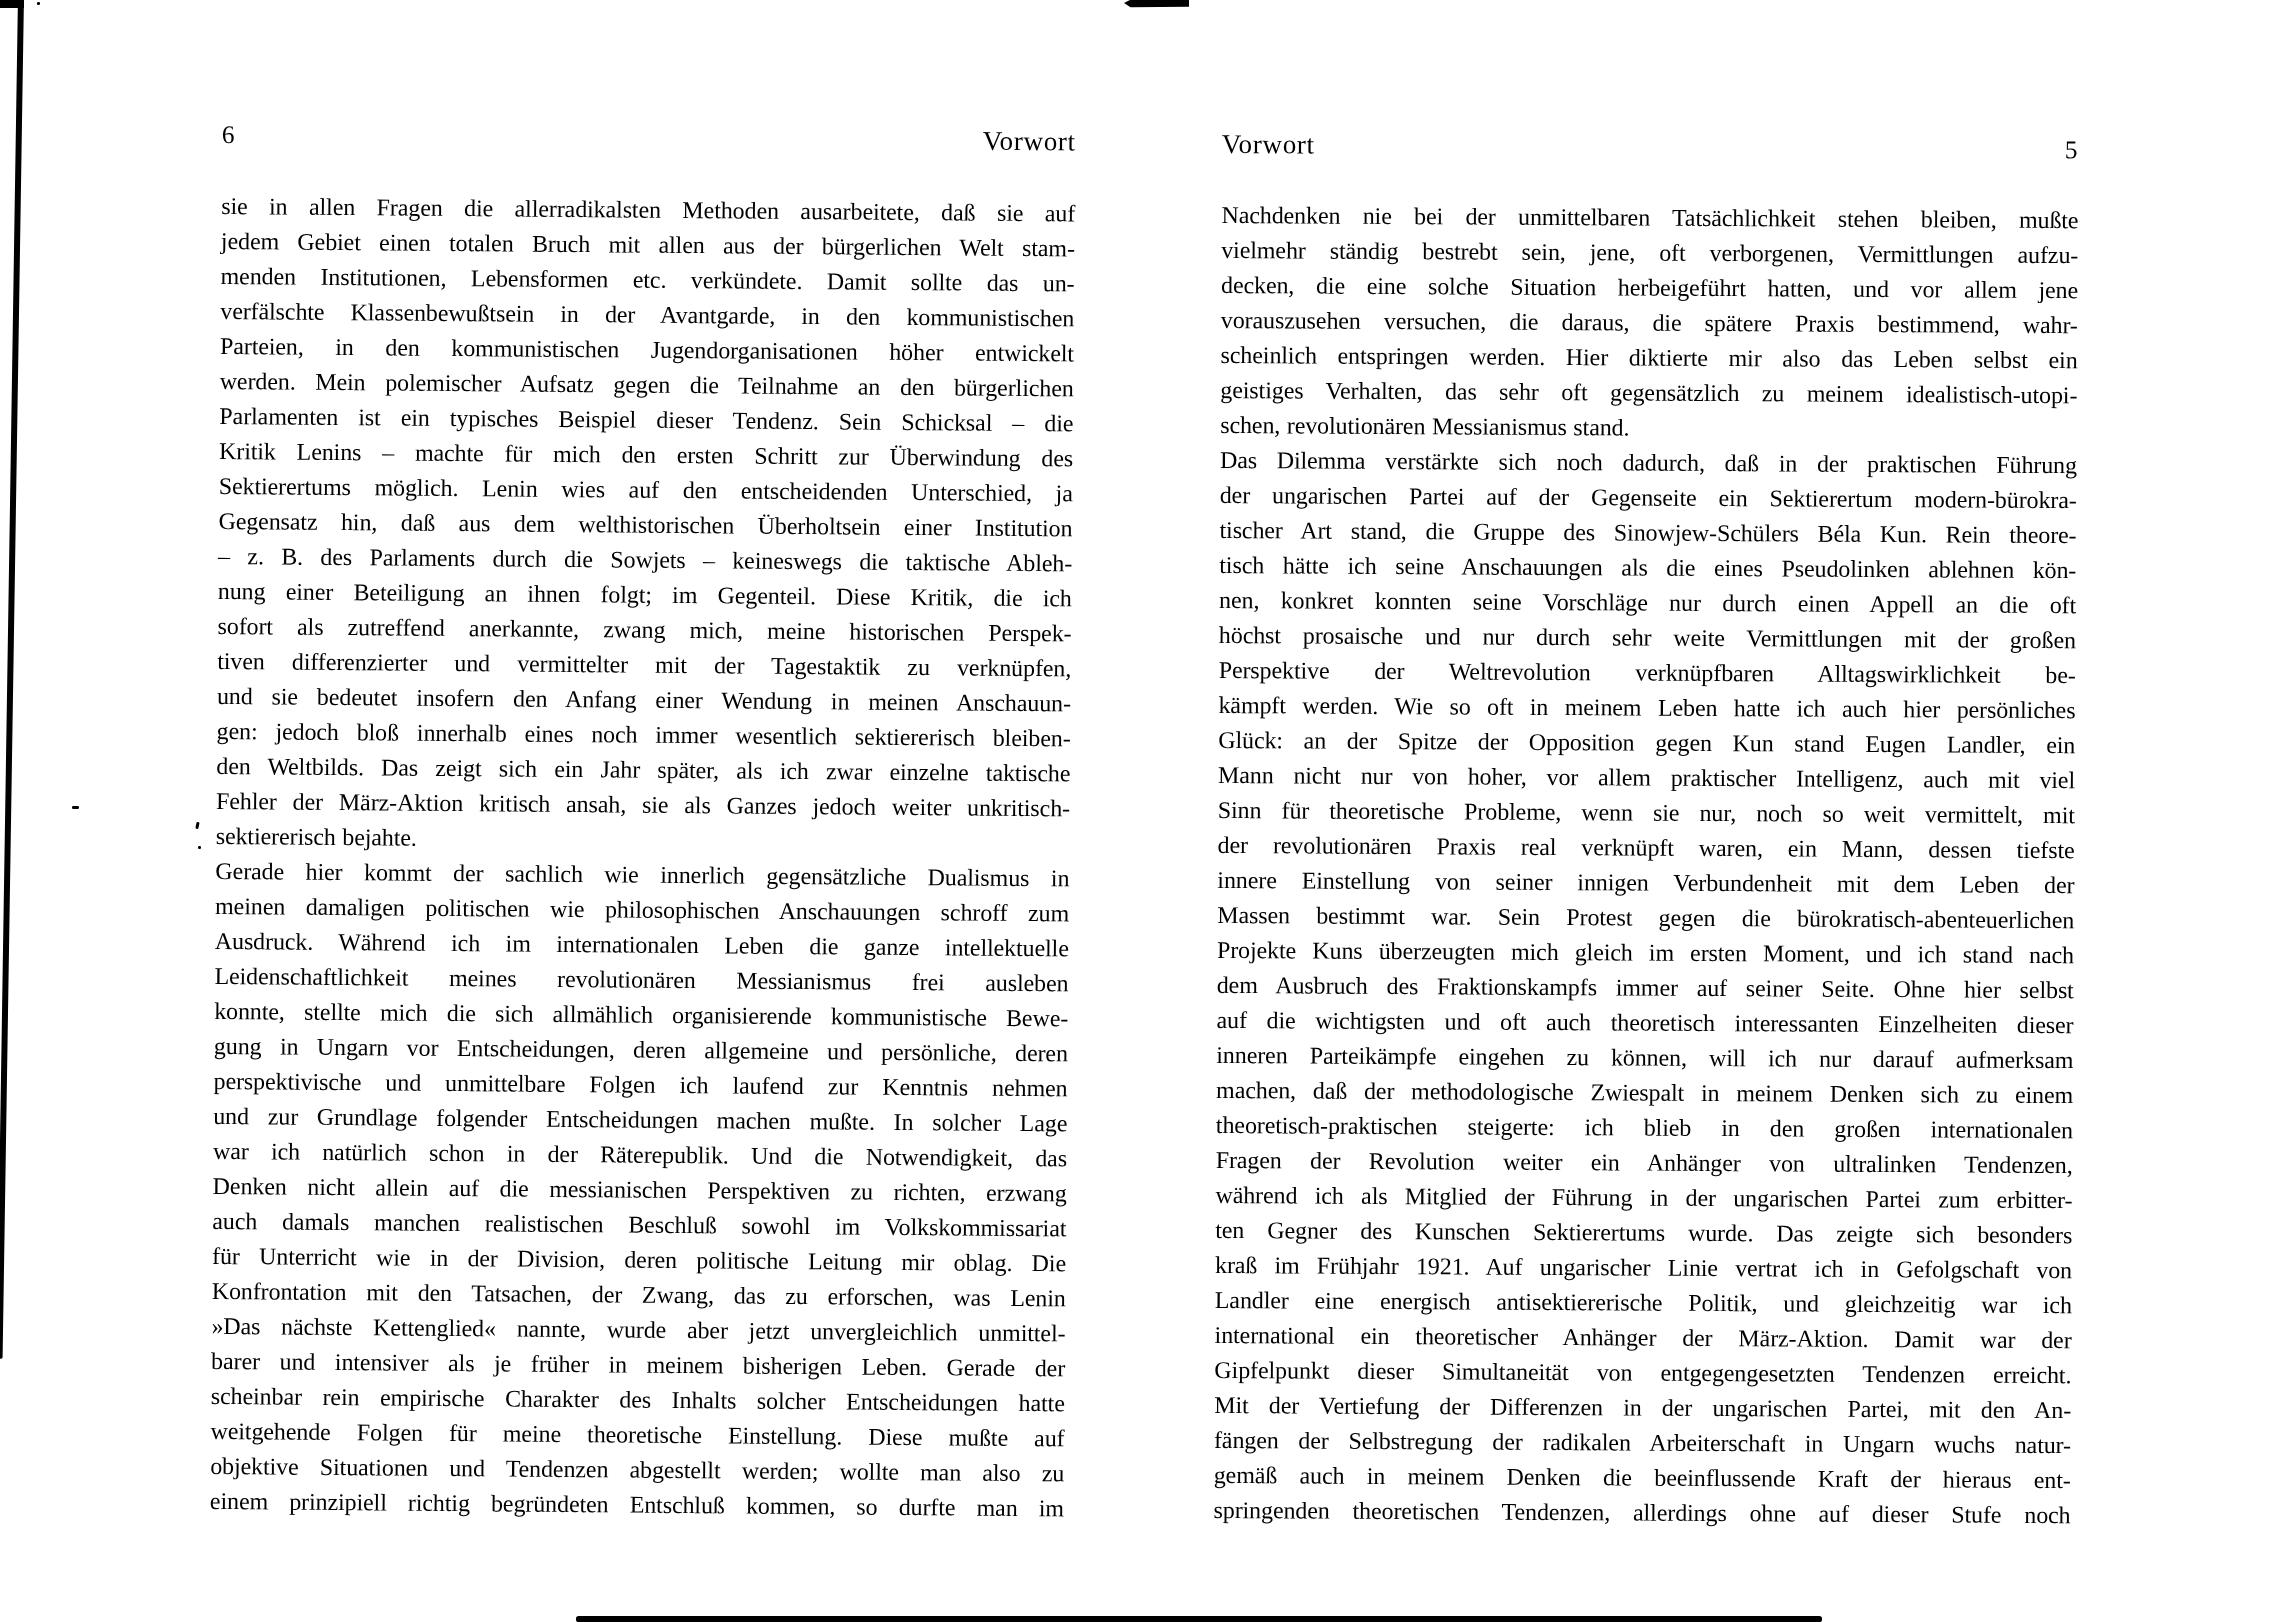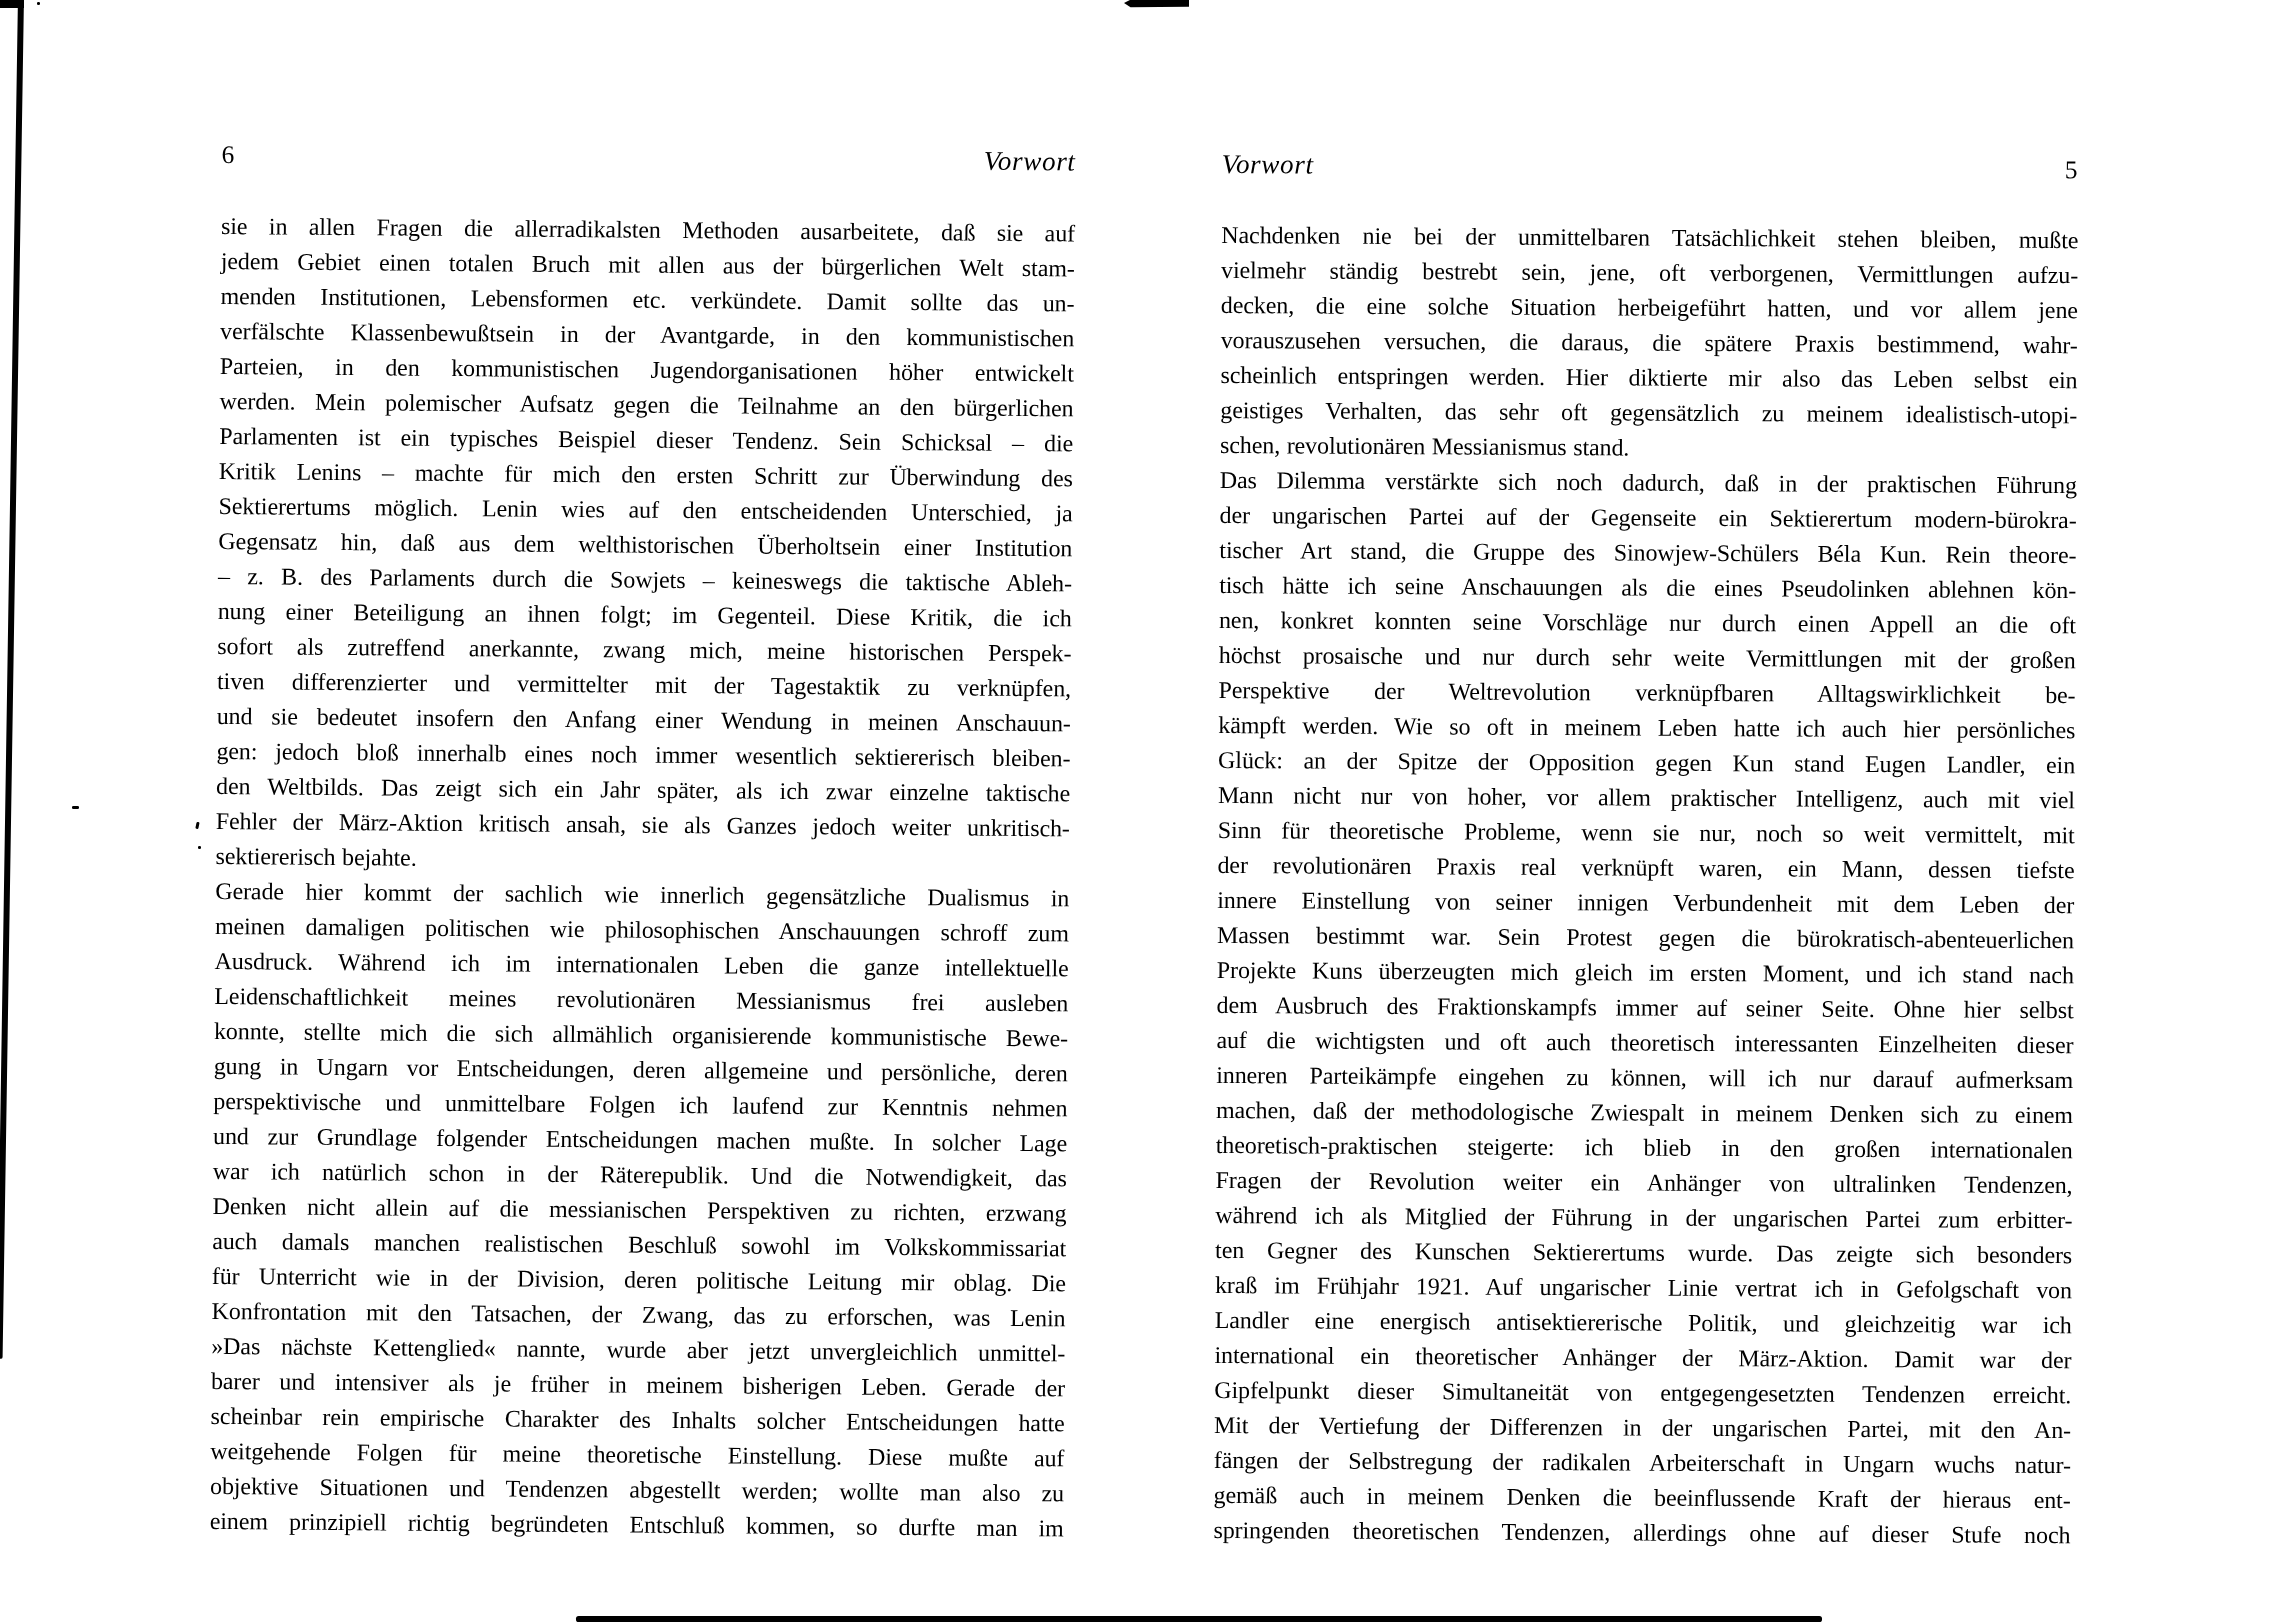--- a/index.html
+++ b/index.html
@@ -10,21 +10,21 @@
     overflow:hidden;
   }
   .page{position:absolute;}
   .page-inner{transform-origin:top left;}
   #left-page-inner{transform:rotate(0.5deg);}
   #right-page-inner{transform:rotate(0.35deg);}
   .phead{
     display:flex;justify-content:space-between;align-items:baseline;
     font-size:27px;line-height:33px;
   }
-  .running-head{font-style:italic;letter-spacing:0.7px;margin-top:20px;}
+  .running-head{letter-spacing:0.7px;}
   .folio{font-size:25.5px;letter-spacing:1.3px;}
   .textblock{
     font-size:24px;line-height:35px;letter-spacing:-0.1px;
     word-spacing:0.7px;
   }
   #left-textblock{margin-top:38px;}
   #right-textblock{margin-top:37px;}
   .para{margin:0;padding:0;}
   .line{width:100%;}
   .jl{text-align:justify;text-align-last:justify;}

